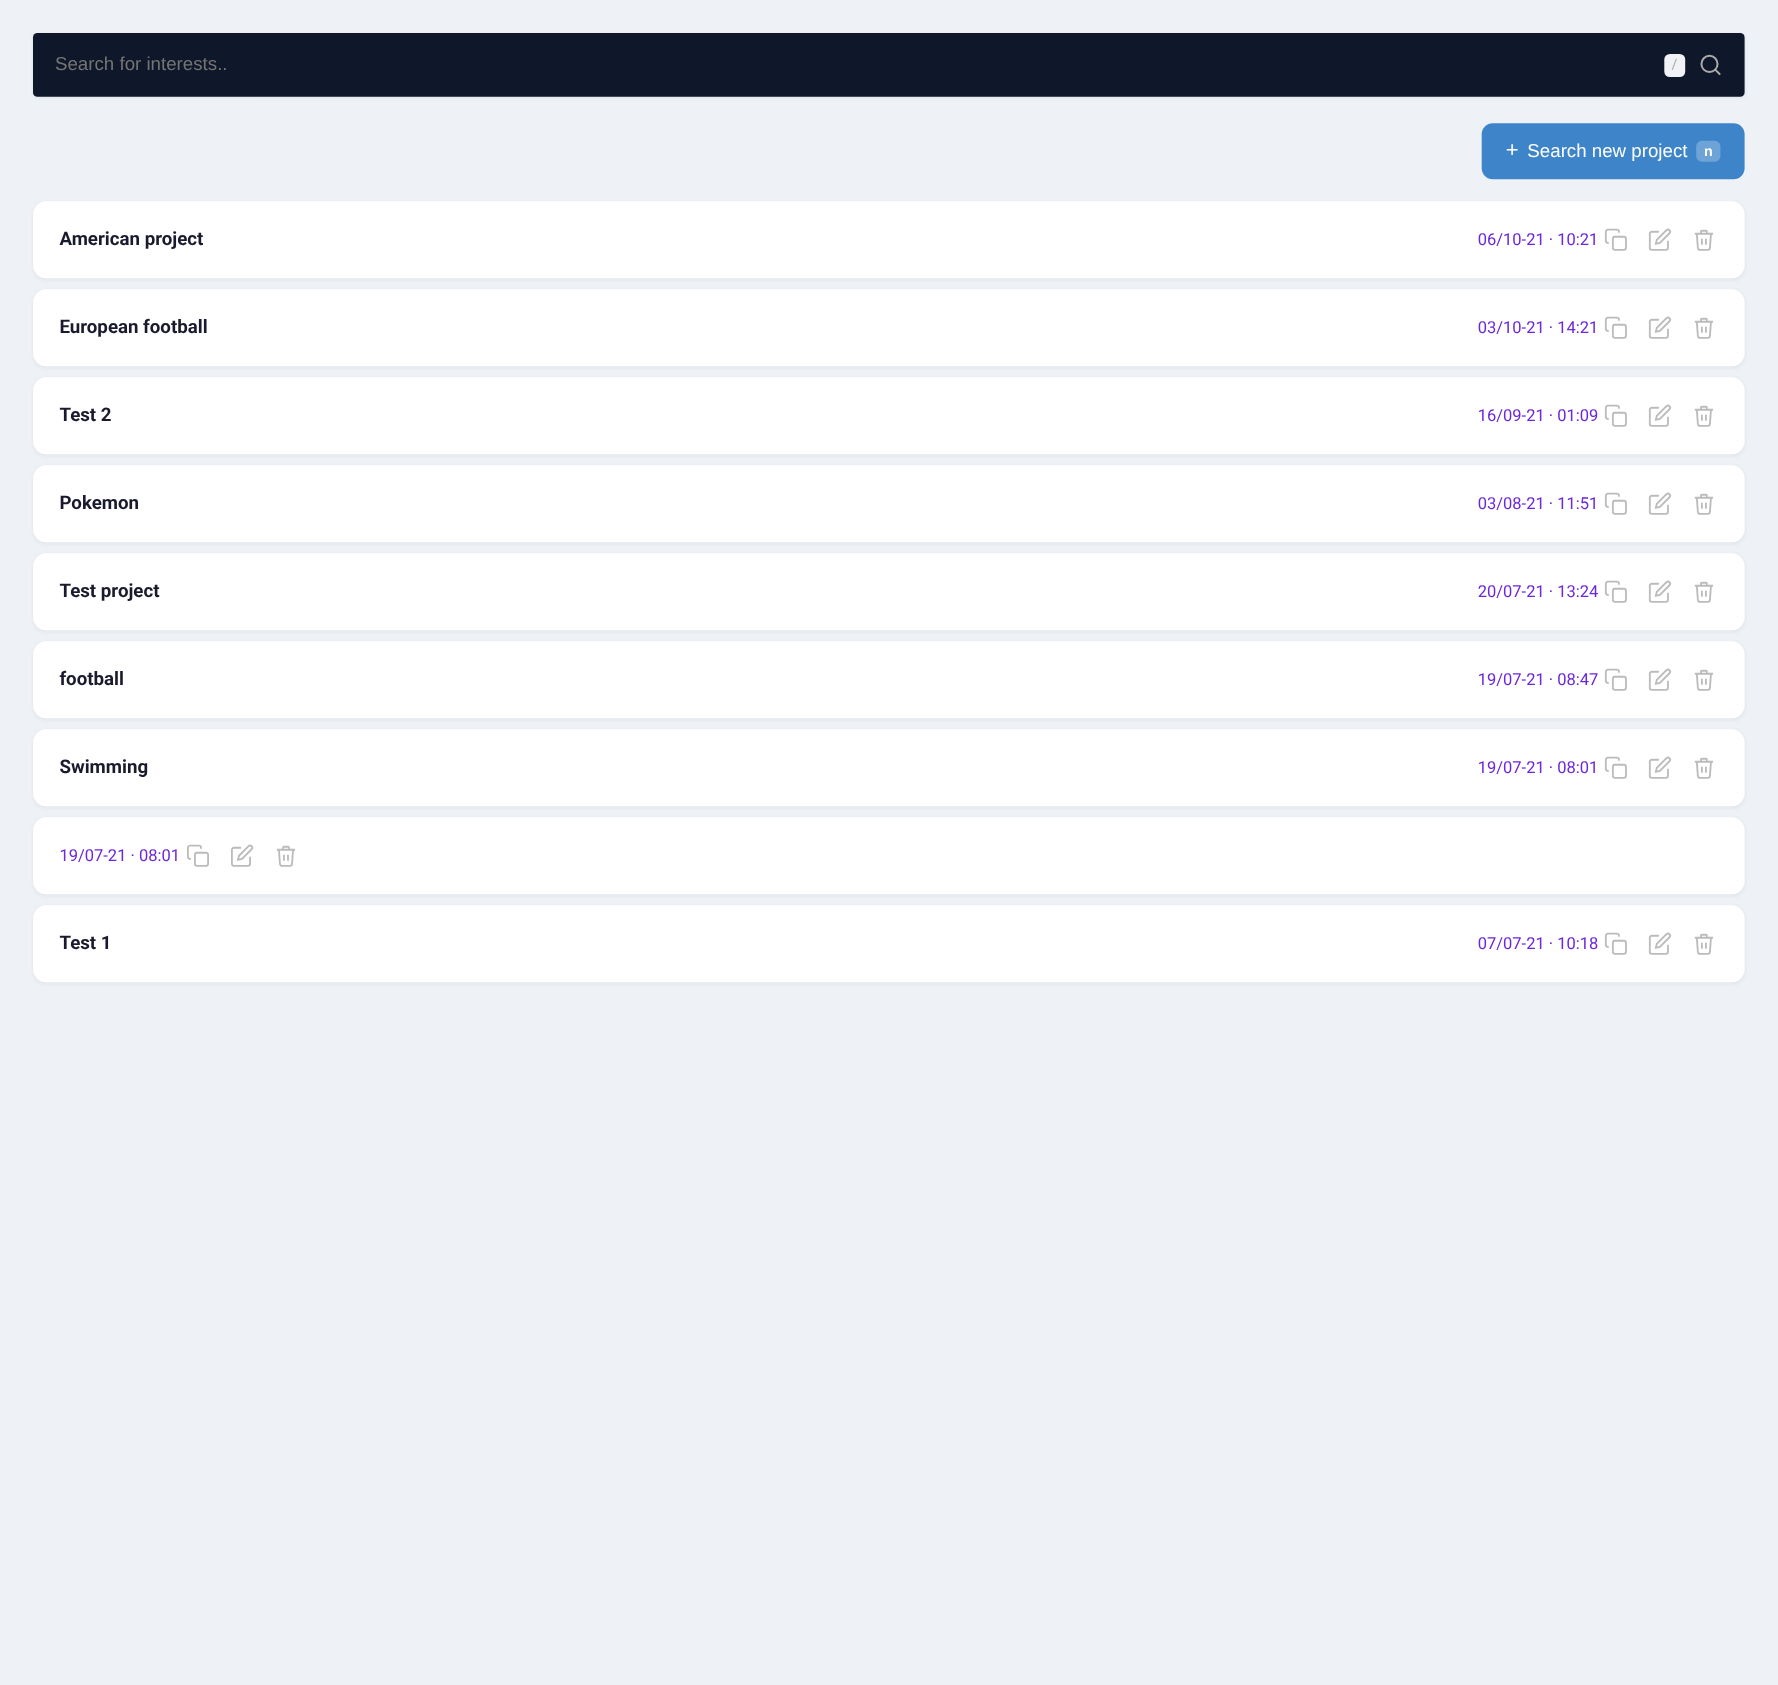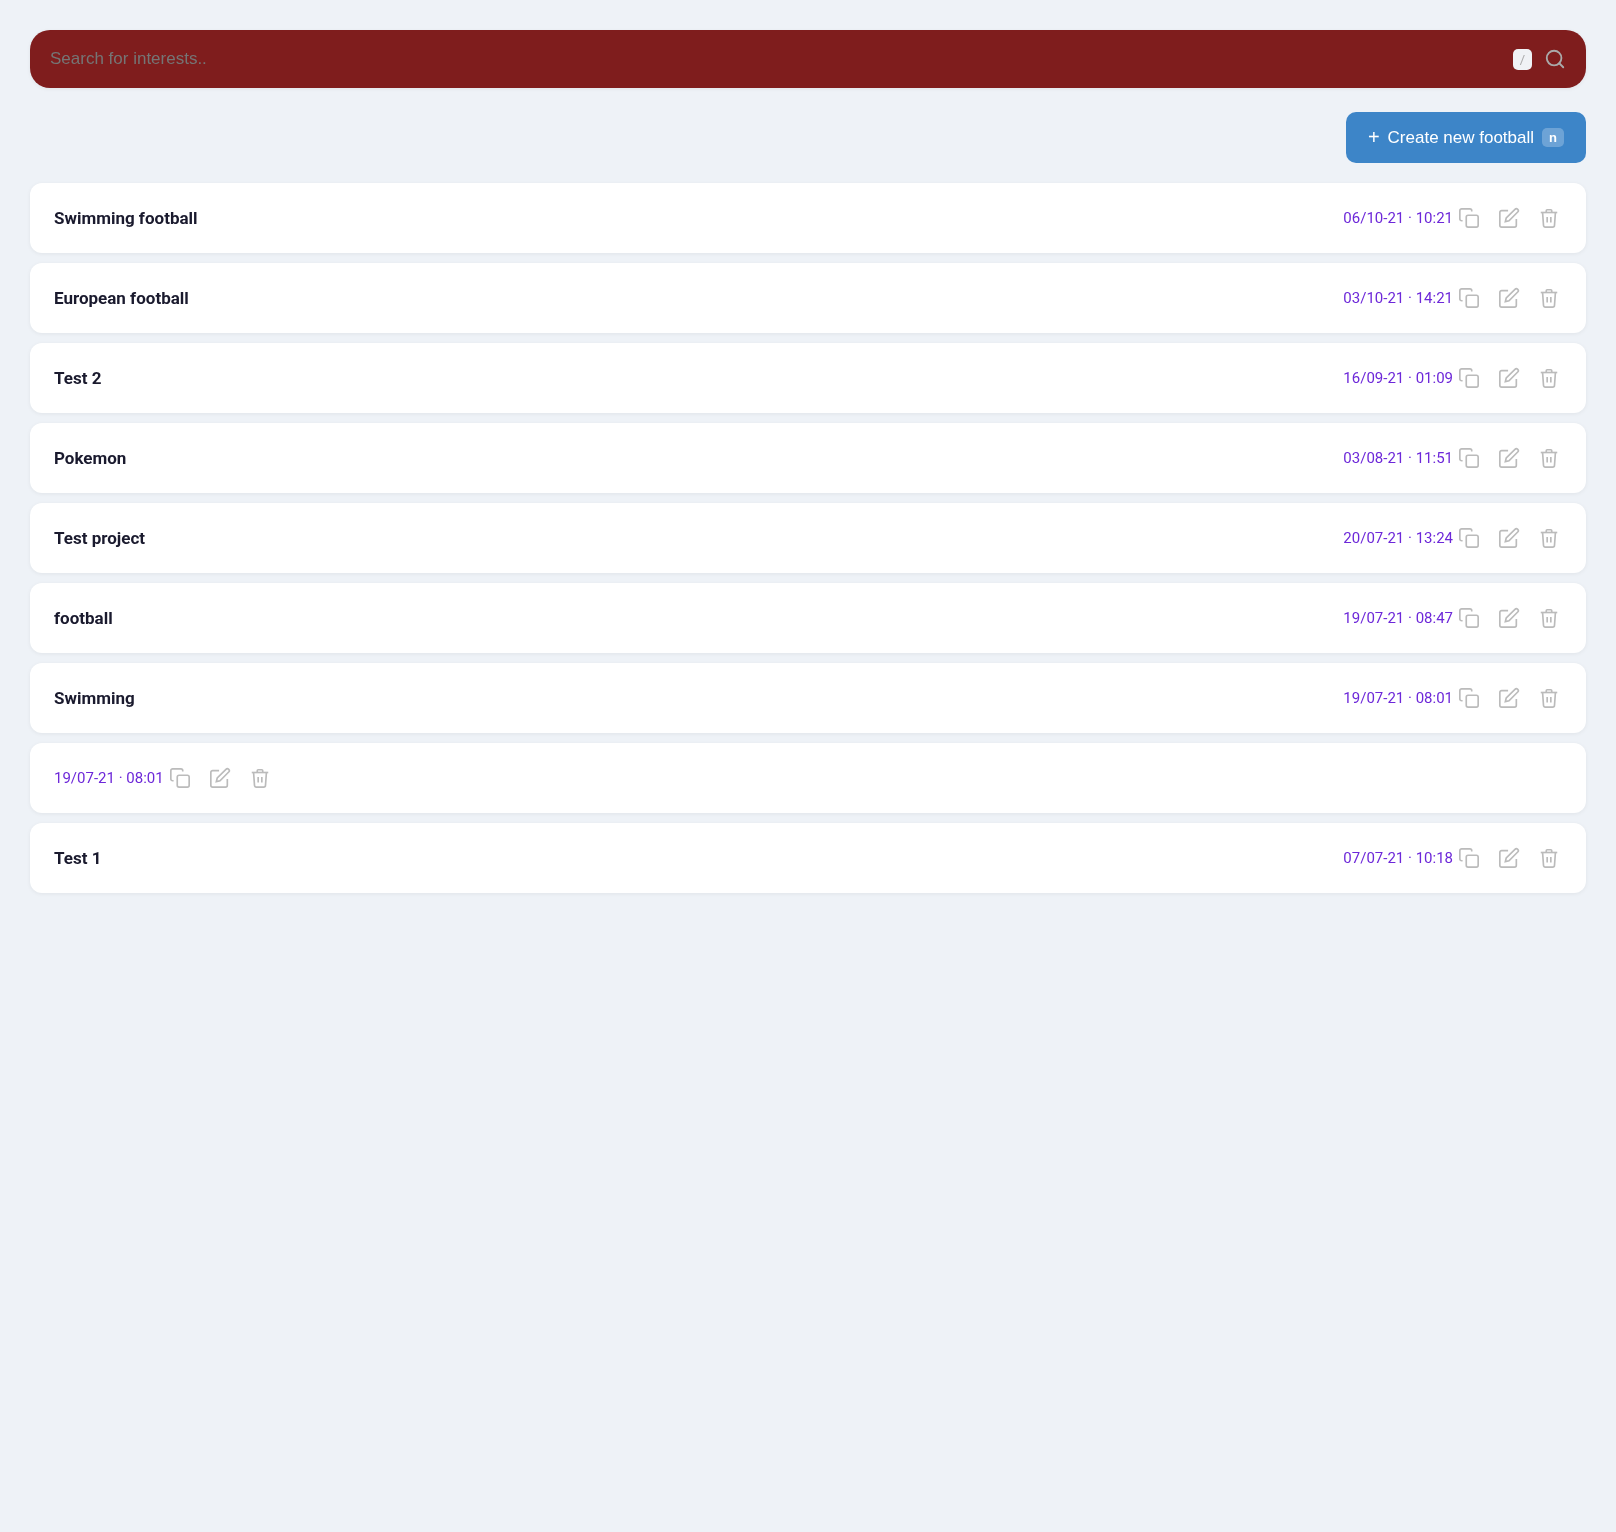--- a/index.html
+++ b/index.html
@@ -9,22 +9,22 @@
     }
 
     body {
       background-color: #eef2f7;
       font-family: -apple-system, BlinkMacSystemFont, 'Segoe UI', Roboto, sans-serif;
       padding: 30px;
       min-height: 100vh;
     }
 
     .search-bar-container {
-      background: #7f1d1d;
-      border-radius: 20px;
+      background: #0f172a;
+      border-radius: 4px;
       padding: 18px 20px;
       display: flex;
       align-items: center;
       margin-bottom: 24px;
       box-shadow: 0 1px 4px rgba(0,0,0,0.06);
     }
 
     .search-input {
       flex: 1;
       border: none;
@@ -148,28 +148,28 @@
     <svg width="22" height="22" viewBox="0 0 24 24" fill="none" stroke="#aaa" stroke-width="2" stroke-linecap="round" stroke-linejoin="round">
       <circle cx="11" cy="11" r="8"></circle>
       <line x1="21" y1="21" x2="16.65" y2="16.65"></line>
     </svg>
   </button>
 </div>
 
 <div class="toolbar">
   <button class="create-btn">
     <span class="plus">+</span>
-    <span>Create new football</span>
+    <span>Search new project</span>
     <span class="kbd-badge">n</span>
   </button>
 </div>
 
 <div class="project-list" id="project-list">
 <div class="project-row">
-      <span class="project-name">Swimming football</span>
+      <span class="project-name">American project</span>
       <span class="project-date">06/10-21 · 10:21</span>
       <div class="project-actions">
         <button class="action-btn" title="Copy">
           <svg viewBox="0 0 24 24">
             <rect x="9" y="9" width="13" height="13" rx="2" ry="2"></rect>
             <path d="M5 15H4a2 2 0 0 1-2-2V4a2 2 0 0 1 2-2h9a2 2 0 0 1 2 2v1"></path>
           </svg>
         </button>
         <button class="action-btn" title="Edit">
           <svg viewBox="0 0 24 24">

